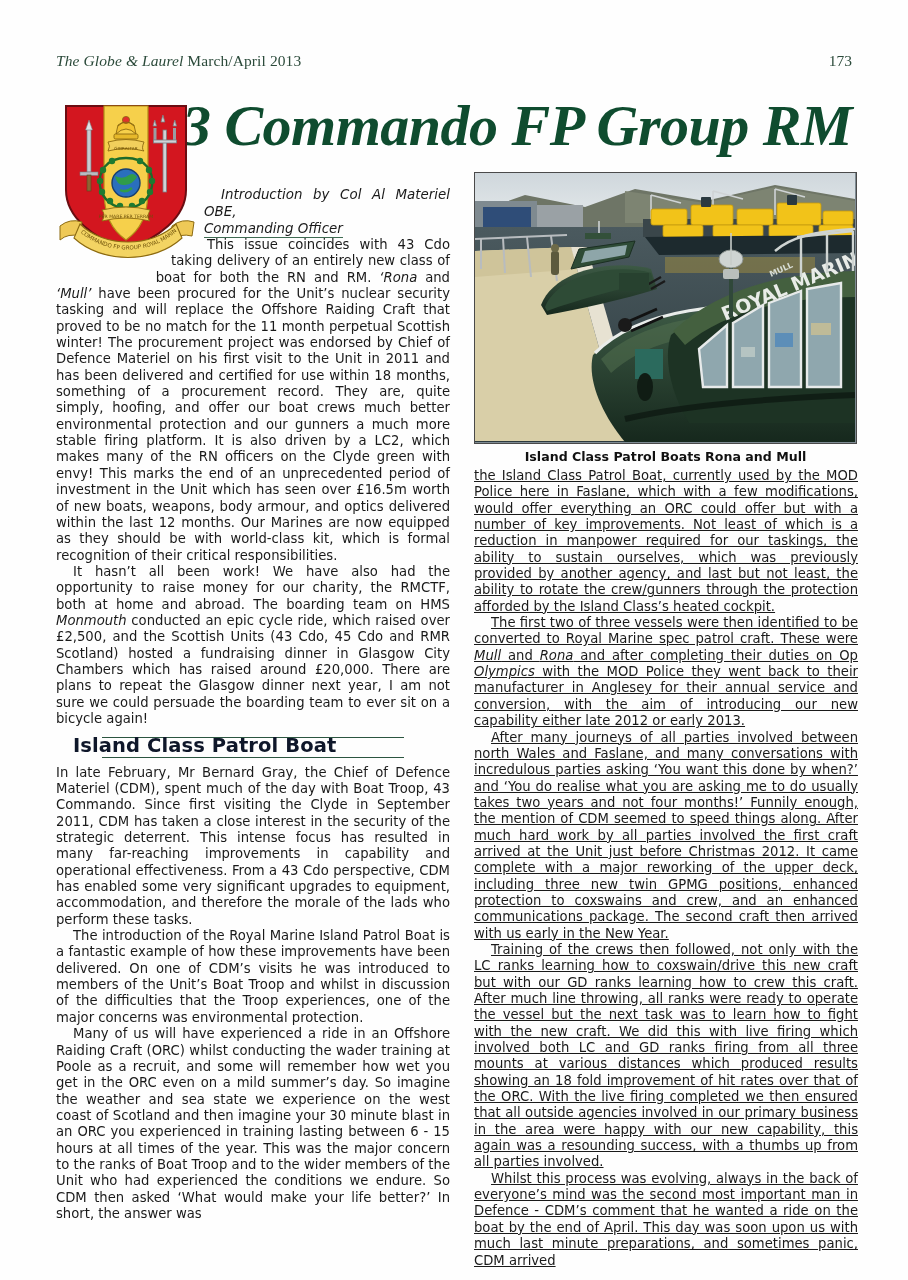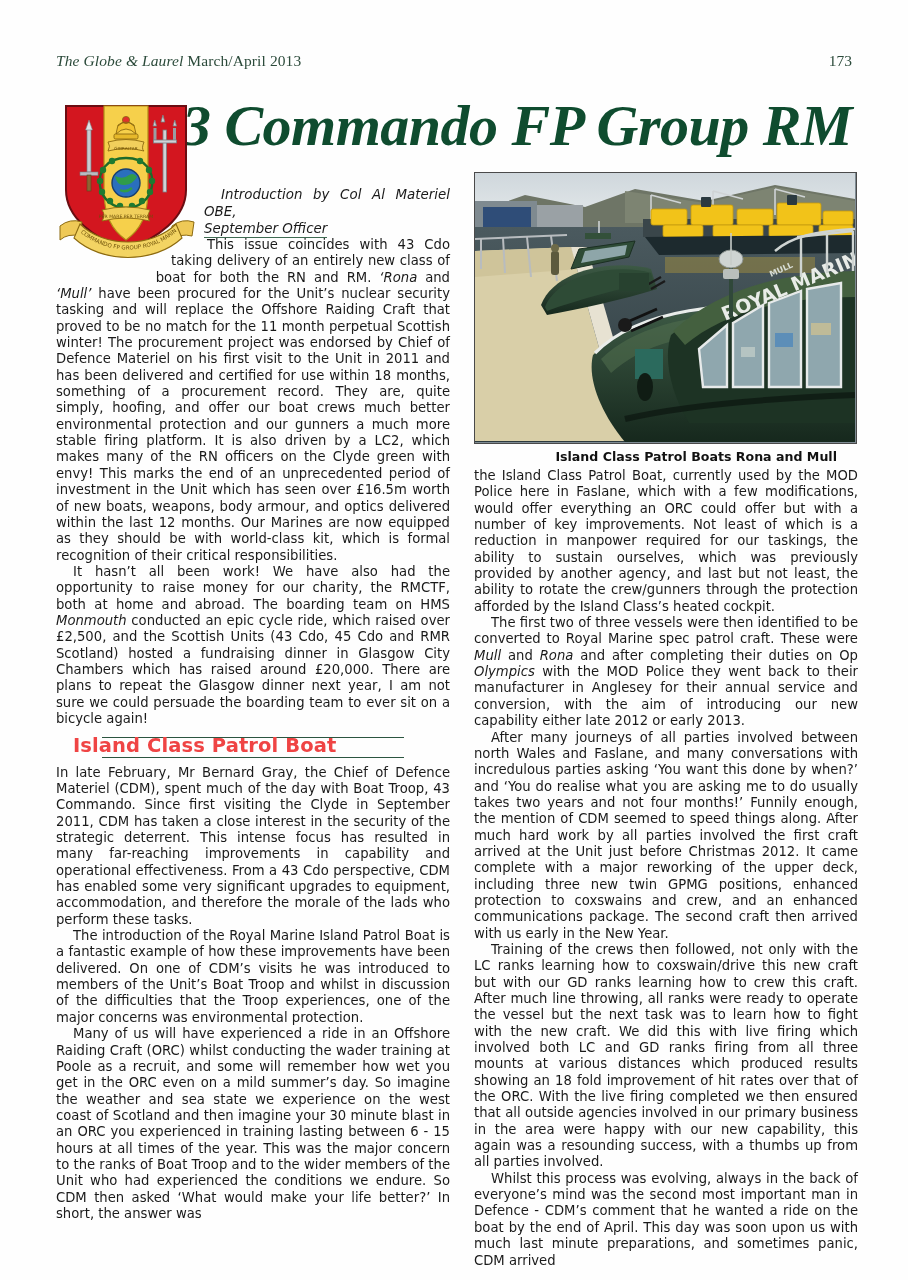--- a/index.html
+++ b/index.html
@@ -90,20 +90,21 @@
   }
   .col-left {
     left: 56px;
     top: 186px;
     width: 394px;
   }
   .col-right {
     left: 474px;
     top: 468px;
     width: 384px;
+    text-decoration: underline;
   }
   .col p {
     margin: 0;
     text-indent: 17px;
     text-align: justify;
   }
   .col p.noindent { text-indent: 0; }
 
   
   .crest-float {
@@ -131,21 +132,21 @@
 
   
   .sec-rule {
     border-top: 1.3px solid #2b5540;
     margin: 10px 46px 0 46px;
   }
   .sec-head {
     text-align: center;
     font-size: 19.5px;
     font-weight: bold;
-    color: #ef4444;
+    color: #0f172a;
     margin: 7px 0 2px 0;
     text-indent: 0;
     letter-spacing: 0.1px;
   }
   .sec-by {
     text-align: center;
     font-size: 13px;
     font-style: italic;
     margin: 0 0 2px 0;
     text-indent: 0;
@@ -163,24 +164,24 @@
     width: 383px;
     height: 272px;
     border: 1.5px solid #4a4a4a;
     box-sizing: border-box;
     background: #7e8b93;
     overflow: hidden;
   }
   .photo-wrap svg { display: block; }
   .photo-caption {
     position: absolute;
-    left: 454px;
+    left: 474px;
     top: 449px;
     width: 383px;
-    text-align: right;
+    text-align: center;
     font-size: 12.6px;
     font-weight: bold;
     color: #111;
   }
 
   em { font-style: italic; }
 </style>
 </head>
 <body>
 
@@ -407,21 +408,21 @@
       </g>
     </svg>
   </div>
   <div class="photo-caption">Island Class Patrol Boats Rona and Mull</div>
 
   <div class="col col-left">
     <div class="crest-float"></div>
 
     <p class="intro-by">
       <span>Introduction by Col Al Materiel OBE,</span><br>
-      <span class="ul">September Officer</span>
+      <span class="ul">Commanding Officer</span>
     </p>
 
     <p><span>This issue coincides with 43 Cdo taking delivery of an entirely new class of boat for both the RN and RM. </span><em>‘Rona</em><span> and </span><em>‘Mull’</em><span> have been procured for the Unit’s nuclear security tasking and will replace the Offshore Raiding Craft that proved to be no match for the 11 month perpetual Scottish winter! The procurement project was endorsed by Chief of Defence Materiel on his first visit to the Unit in 2011 and has been delivered and certified for use within 18 months, something of a procurement record. They are, quite simply, hoofing, and offer our boat crews much better environmental protection and our gunners a much more stable firing platform. It is also driven by a LC2, which makes many of the RN officers on the Clyde green with envy! This marks the end of an unprecedented period of investment in the Unit which has seen over £16.5m worth of new boats, weapons, body armour, and optics delivered within the last 12 months. Our Marines are now equipped as they should be with world-class kit, which is formal recognition of their critical responsibilities.</span></p>
 
     <p><span>It hasn’t all been work! We have also had the opportunity to raise money for our charity, the RMCTF, both at home and abroad. The boarding team on HMS </span><em>Monmouth</em><span> conducted an epic cycle ride, which raised over £2,500, and the Scottish Units (43 Cdo, 45 Cdo and RMR Scotland) hosted a fundraising dinner in Glasgow City Chambers which has raised around £20,000. There are plans to repeat the Glasgow dinner next year, I am not sure we could persuade the boarding team to ever sit on a bicycle again!</span></p>
 
     <div class="sec-rule"></div>
     <p class="sec-head">Island Class Patrol Boat</p>
     <div class="sec-rule-b"></div>
 

